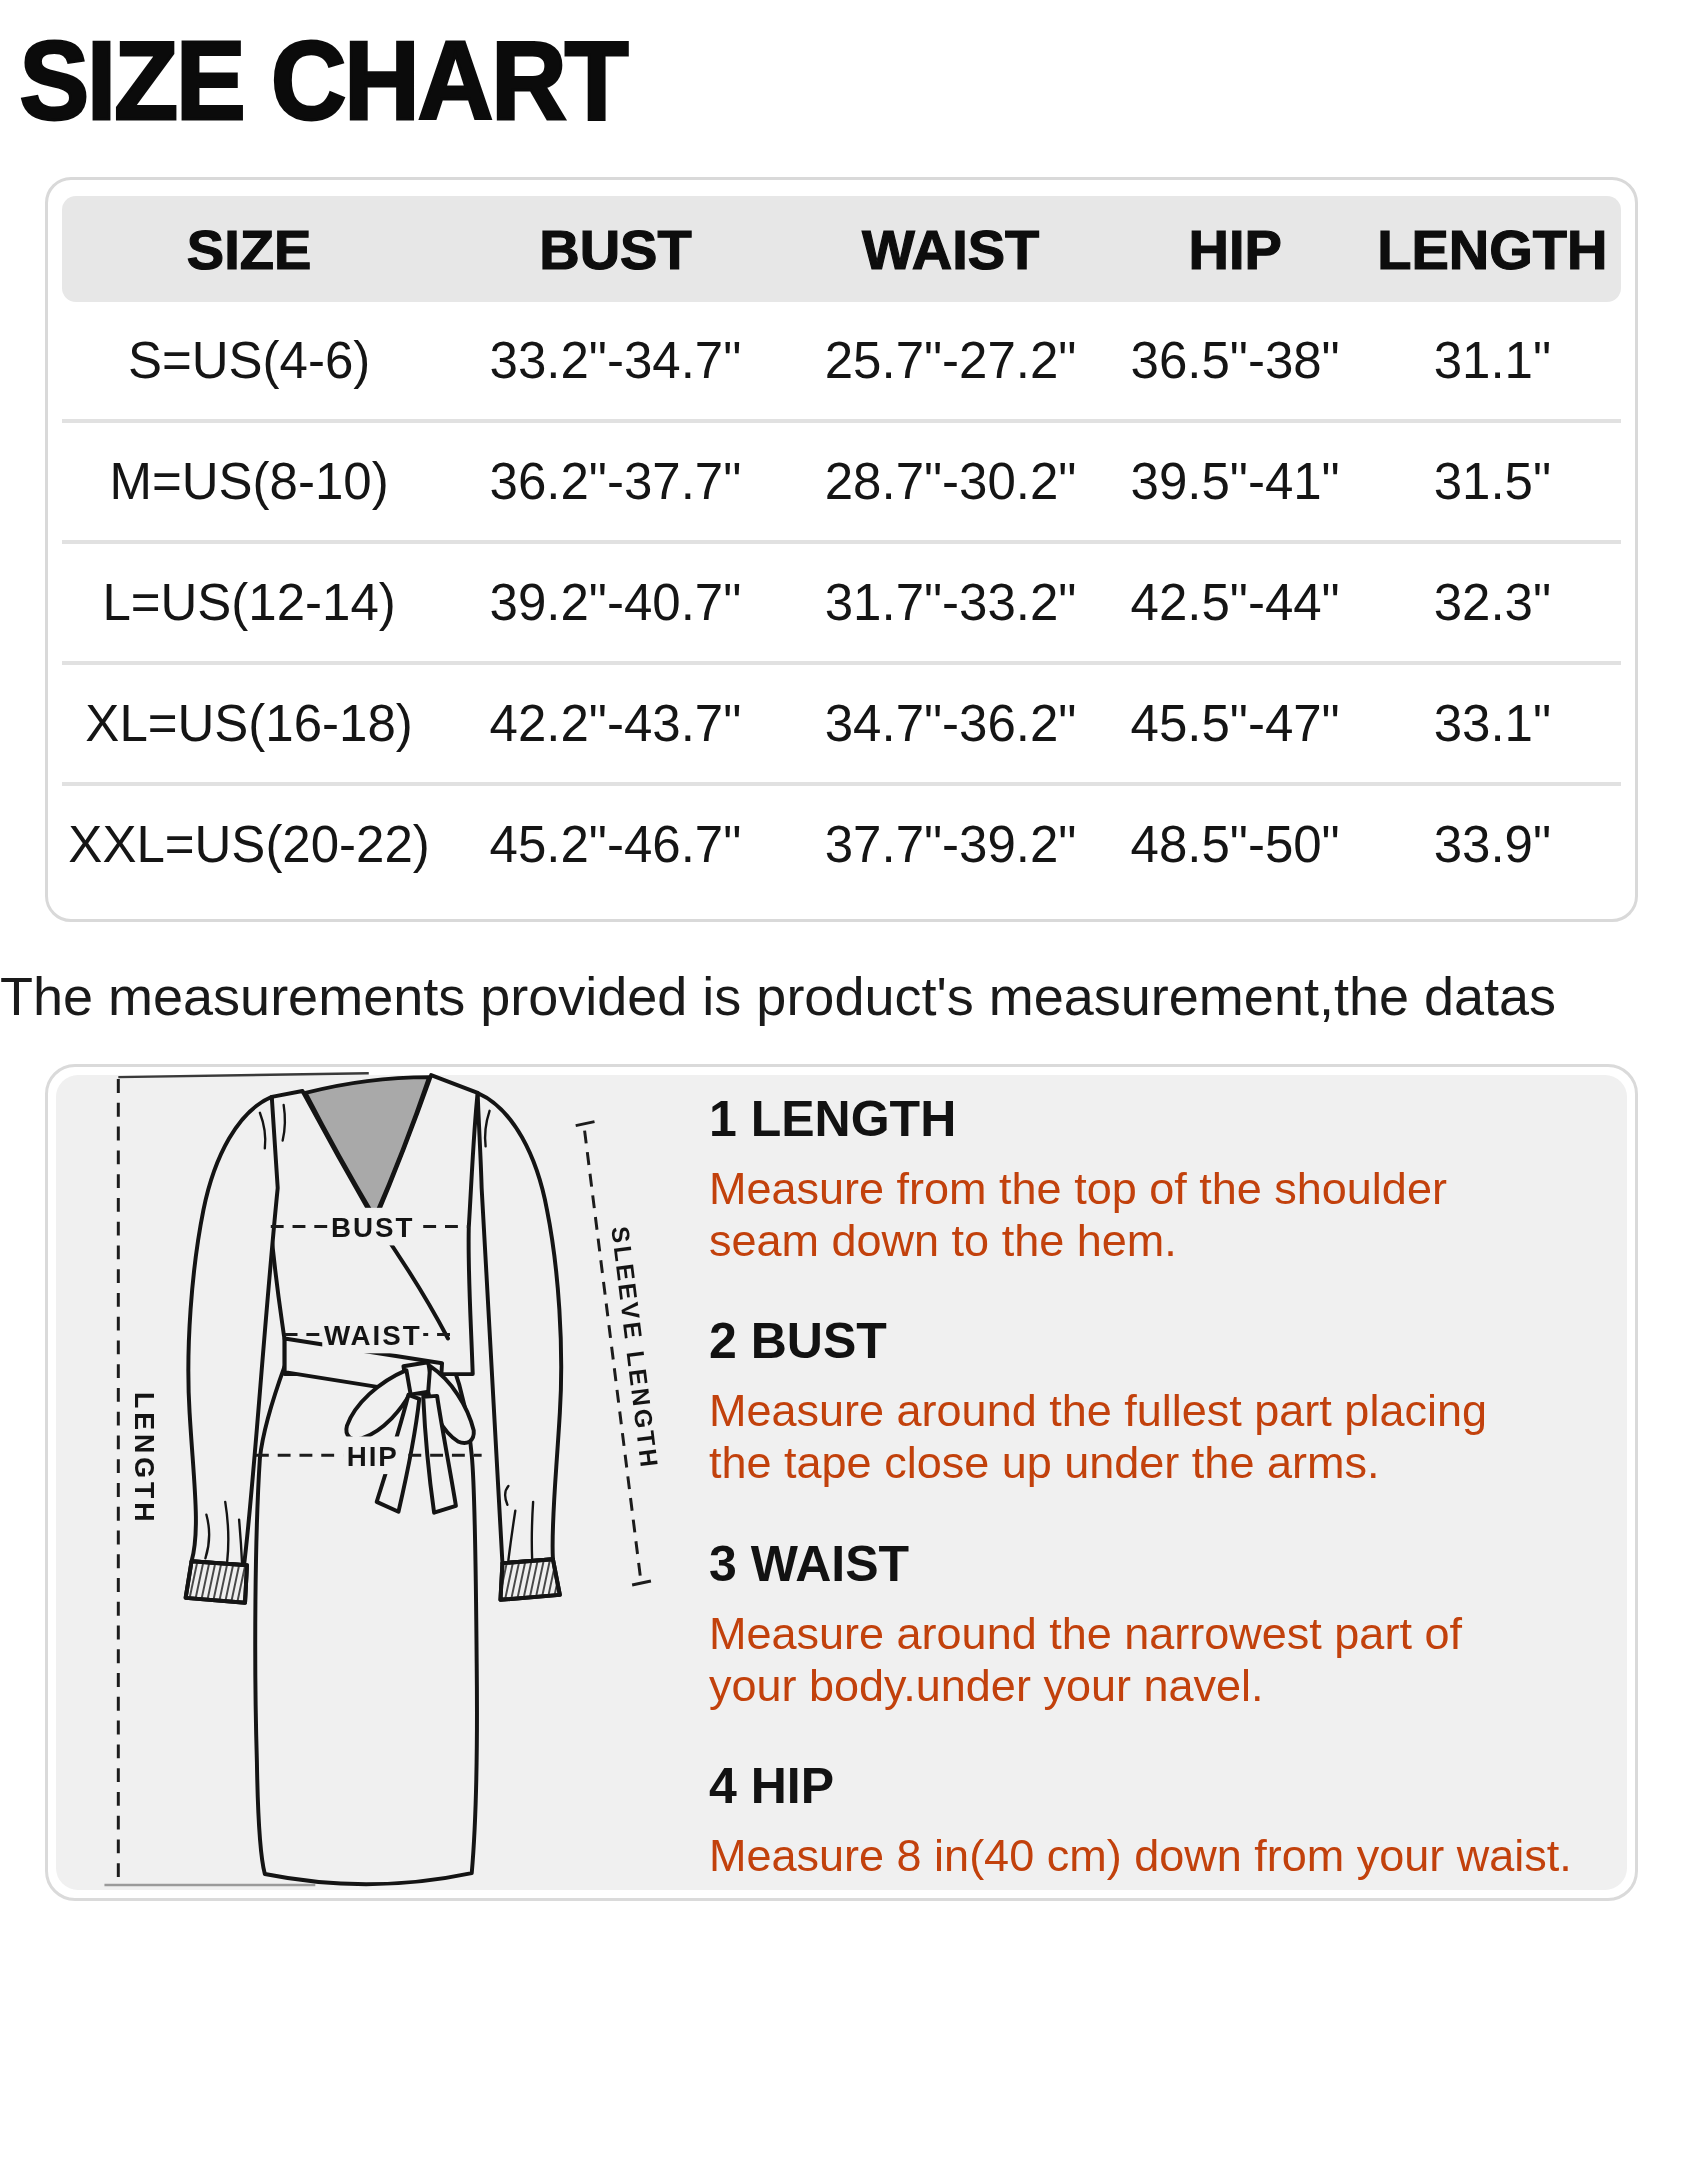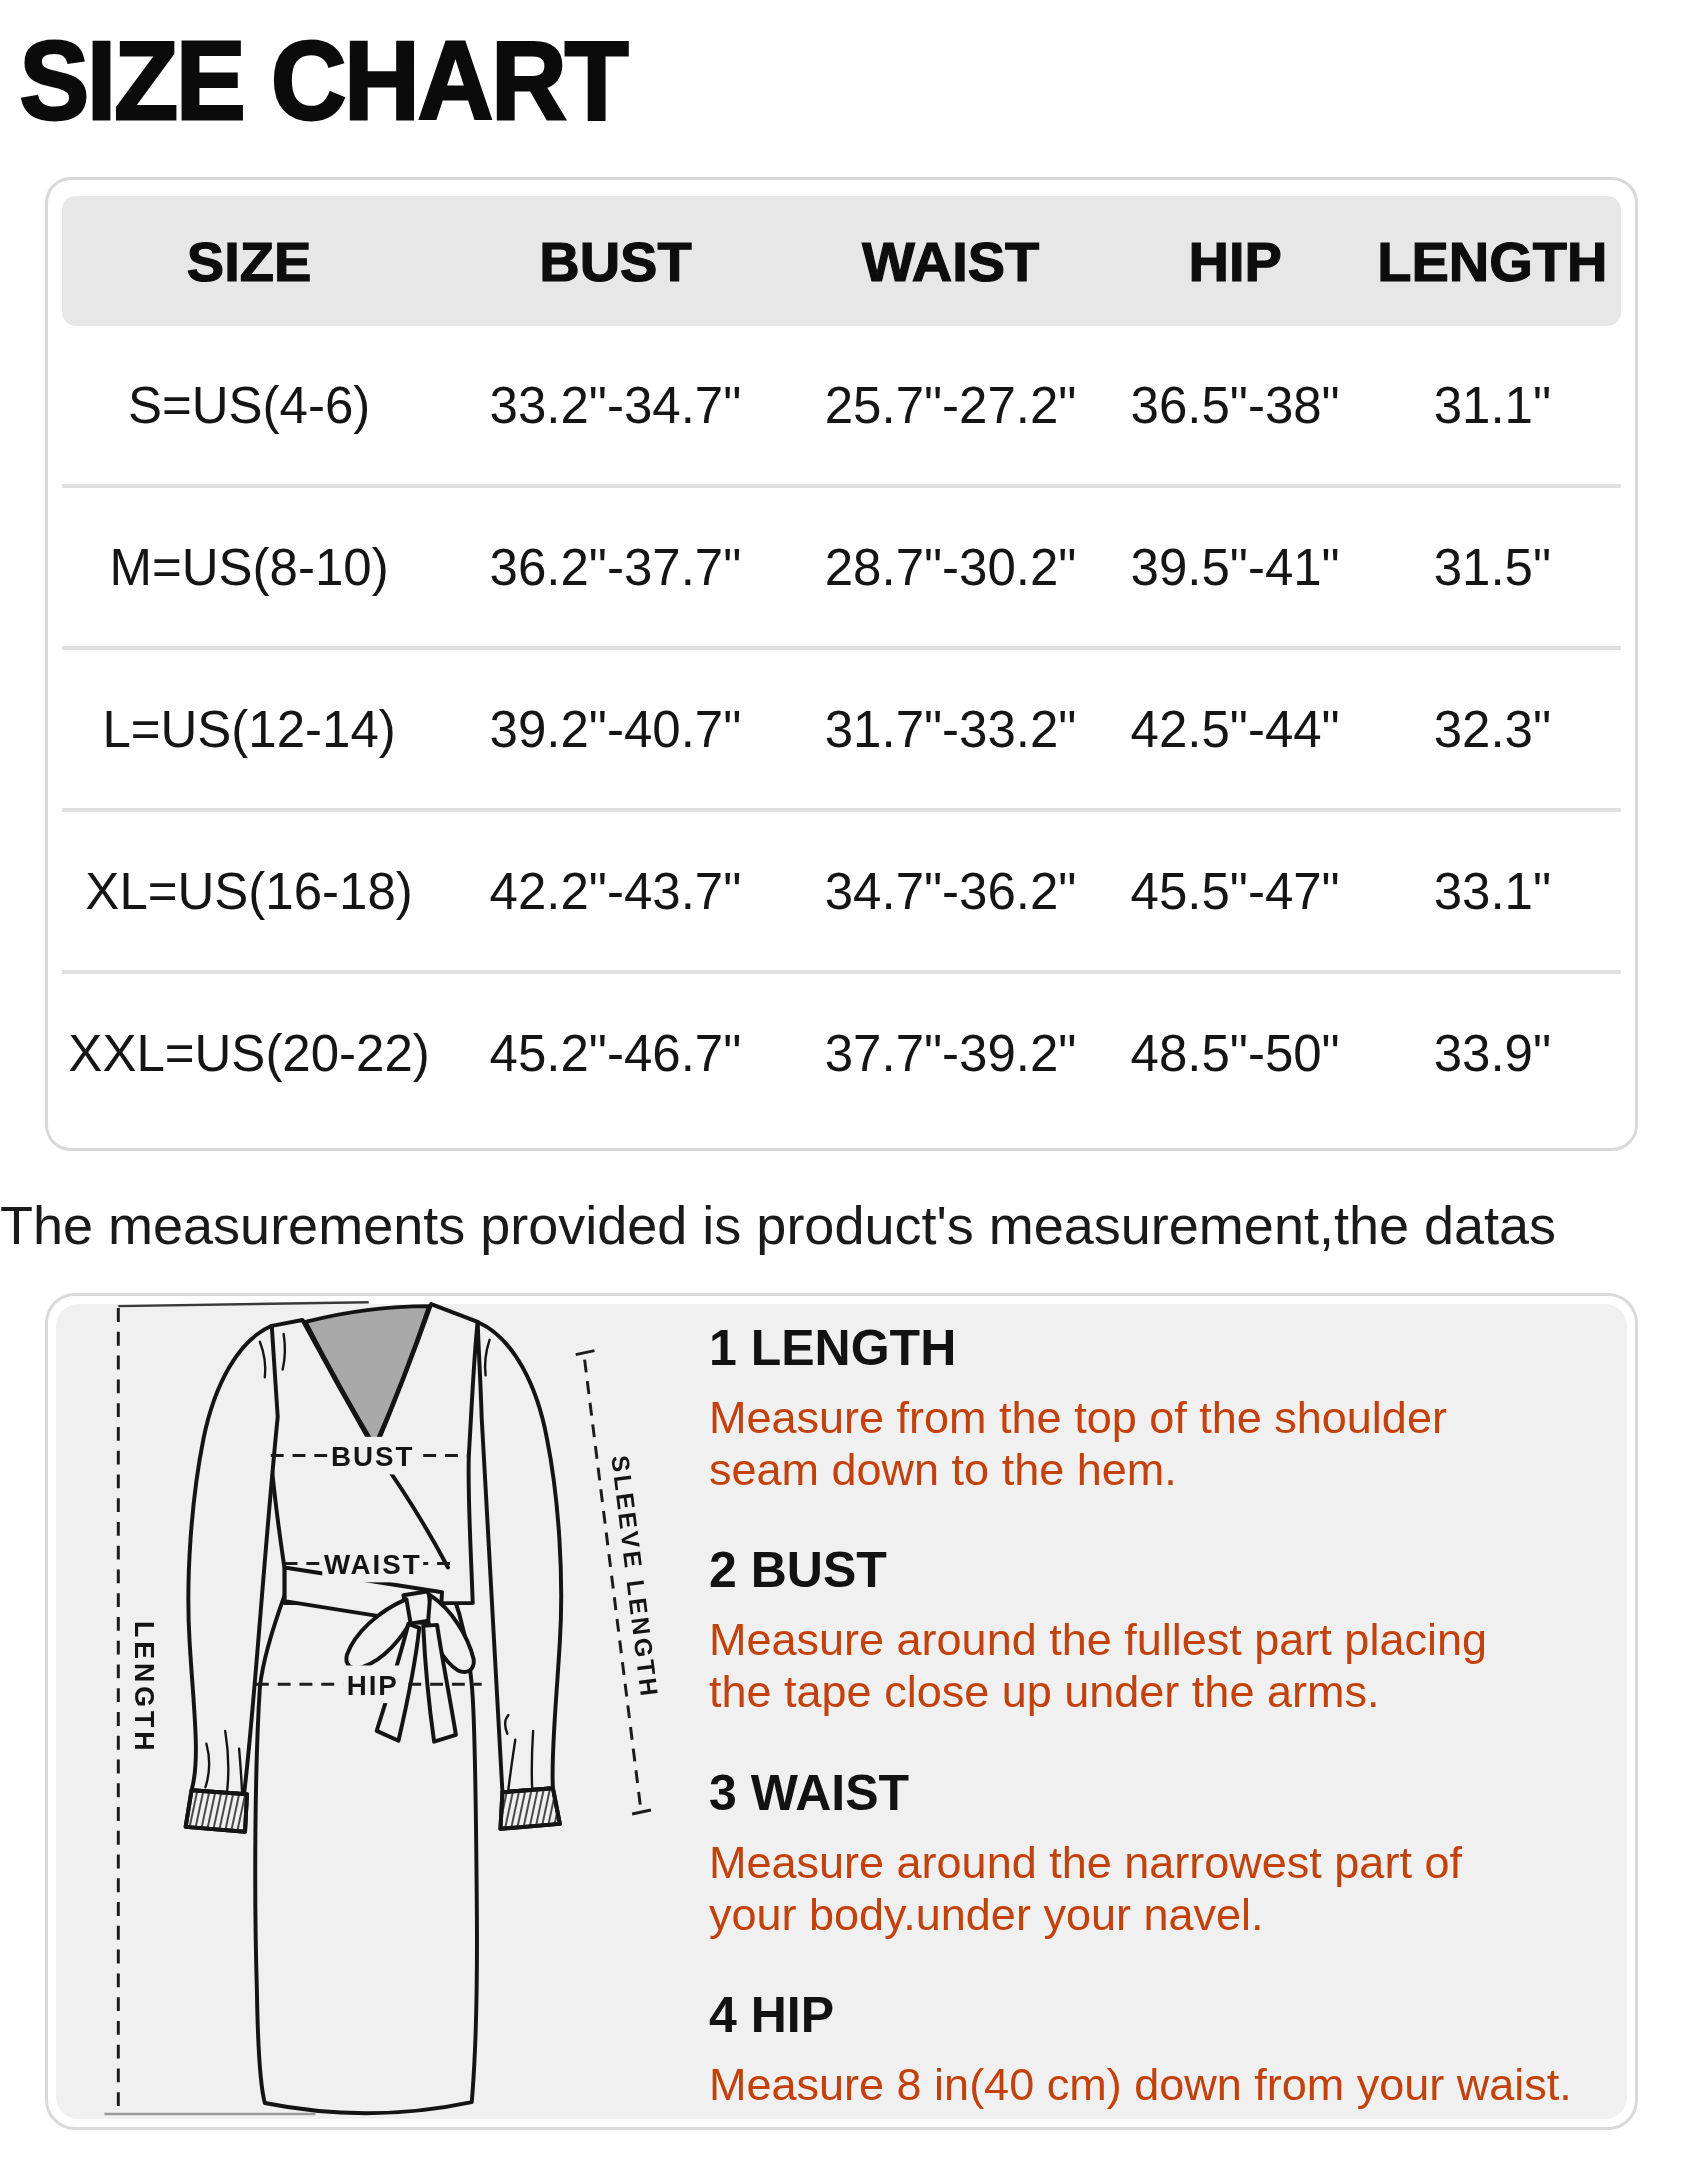--- a/index.html
+++ b/index.html
@@ -16,27 +16,27 @@
     letter-spacing:-2px;transform:scaleX(0.94);transform-origin:center;
     -webkit-text-stroke:3px #0b0b0b;
   }
   
   .card{
     margin:40px 45px 0;background:#fff;border:3px solid #d9d9d9;
     border-radius:26px;padding:16px 14px;
   }
   table.size-table{width:100%;border-collapse:separate;border-spacing:0;table-layout:fixed;}
   .size-table th{
-    background:#e7e7e7;height:130px;font-size:56px;font-weight:700;color:#0d0d0d;
+    background:#e7e7e7;height:106px;font-size:56px;font-weight:700;color:#0d0d0d;
     -webkit-text-stroke:1.2px #0d0d0d;letter-spacing:0;padding:0;text-align:center;
   }
   .size-table th:first-child{border-radius:14px 0 0 14px;}
   .size-table th:last-child{border-radius:0 14px 14px 0;}
   .size-table td{
-    height:158px;font-size:51px;font-weight:400;color:#151515;
+    height:117px;font-size:51px;font-weight:400;color:#151515;
     text-align:center;padding:0;white-space:nowrap;
   }
   .size-table tbody tr + tr td{border-top:4px solid #e1e1e1;}
   .col-size{width:24%;} .col-bust{width:23%;} .col-waist{width:20%;}
   .col-hip{width:16.5%;} .col-length{width:16.5%;}
   
   .disclaimer{
     margin-top:46px;text-align:left;font-size:54px;line-height:1.07;color:#1a1a1a;
   }
   

